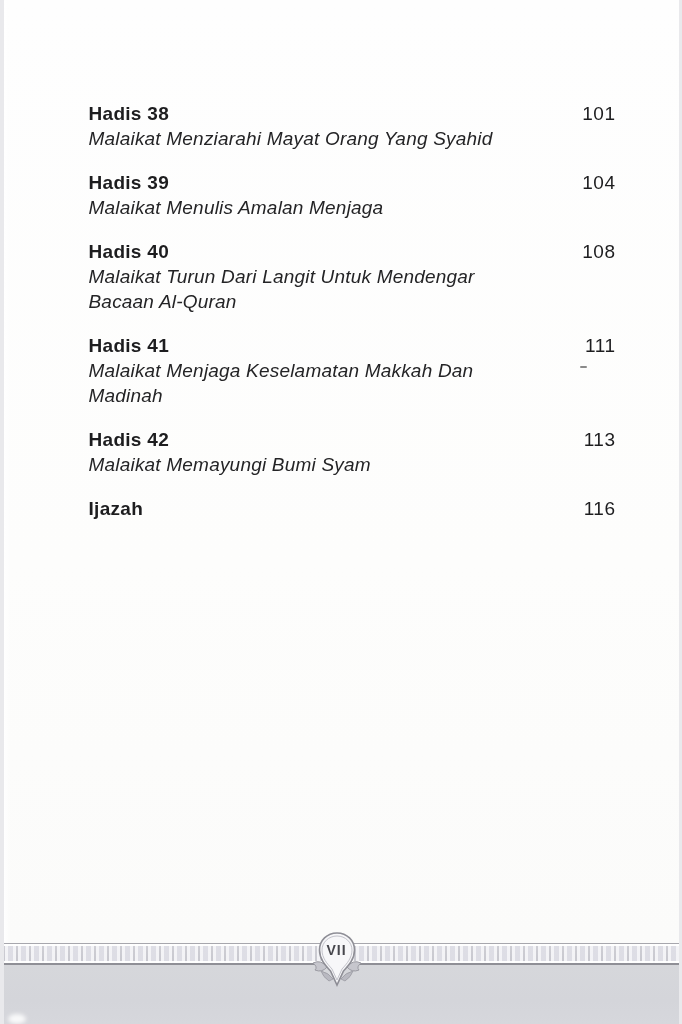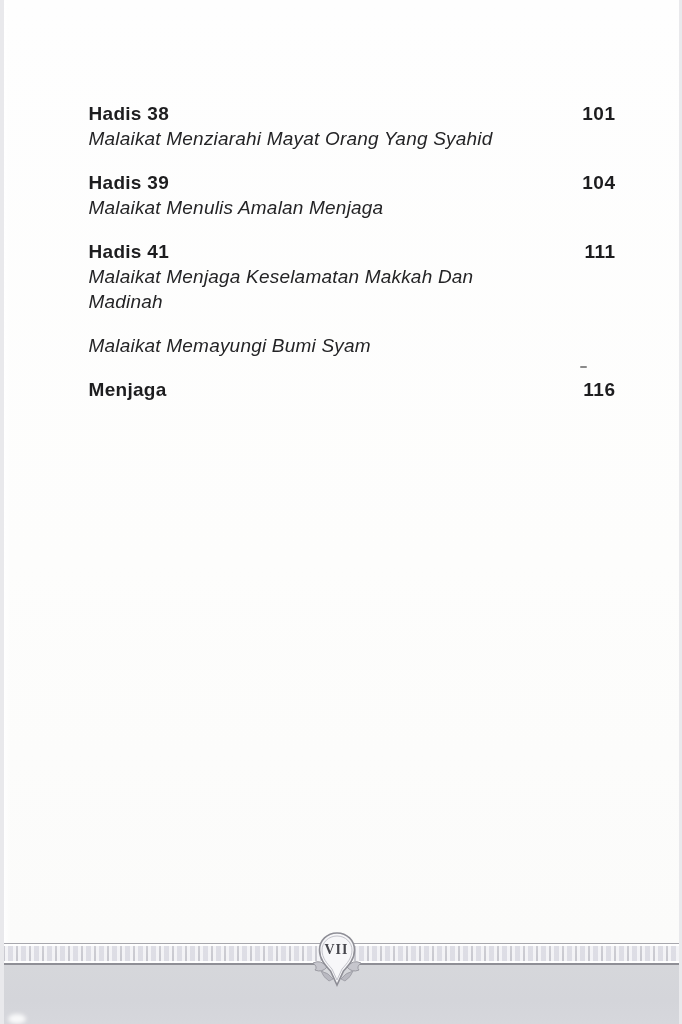--- a/index.html
+++ b/index.html
@@ -39,21 +39,21 @@
     align-items: baseline;
     justify-content: space-between;
   }
   .toc-title {
     font-weight: bold;
     font-size: 19px;
     line-height: 25px;
     letter-spacing: 0.3px;
   }
   .toc-page {
-    font-weight: bold;
+    font-weight: normal;
     font-size: 19px;
     line-height: 25px;
     letter-spacing: 0.5px;
     text-align: left;
   }
   .toc-subtitle {
     font-size: 19px;
     line-height: 25px;
     letter-spacing: 0.2px;
     color: #242426;
@@ -121,21 +121,21 @@
     top: 929px;
     width: 56px;
     height: 62px;
   }
   .vii-label {
     position: absolute;
     left: 305px;
     top: 942px;
     width: 56px;
     text-align: center;
-    font-family: Liberation Serif, serif;
+    font-family: Liberation Sans, sans-serif;
     font-weight: bold;
     font-size: 14px;
     letter-spacing: 1px;
     color: #46464c;
   }
 </style>
 </head>
 <body>
 
 <div class="page">
@@ -152,37 +152,49 @@
     </div>
 
     <div class="toc-entry">
       <div class="toc-entry-head">
         <span class="toc-title">Hadis 39</span>
         <span class="toc-page">104</span>
       </div>
       <div class="toc-subtitle">Malaikat Menulis Amalan Menjaga</div>
     </div>
 
+    <div class="toc-entry">
+      <div class="toc-entry-head">
+        <span class="toc-title">Hadis 40</span>
+        <span class="toc-page">108</span>
+      </div>
+      <div class="toc-subtitle">Malaikat Turun Dari Langit Untuk Mendengar
+Bacaan Al-Quran</div>
+    </div>
 
     <div class="toc-entry">
       <div class="toc-entry-head">
         <span class="toc-title">Hadis 41</span>
         <span class="toc-page">111</span>
       </div>
       <div class="toc-subtitle">Malaikat Menjaga Keselamatan Makkah Dan
 Madinah</div>
     </div>
 
     <div class="toc-entry">
+      <div class="toc-entry-head">
+        <span class="toc-title">Hadis 42</span>
+        <span class="toc-page">113</span>
+      </div>
       <div class="toc-subtitle">Malaikat Memayungi Bumi Syam</div>
     </div>
 
     <div class="toc-entry">
       <div class="toc-entry-head">
-        <span class="toc-title">Menjaga</span>
+        <span class="toc-title">Ijazah</span>
         <span class="toc-page">116</span>
       </div>
 
     </div>
 
   </div>
 
   <div class="scan-artifact-dash"></div>
 
   <div class="footer-band"></div>

